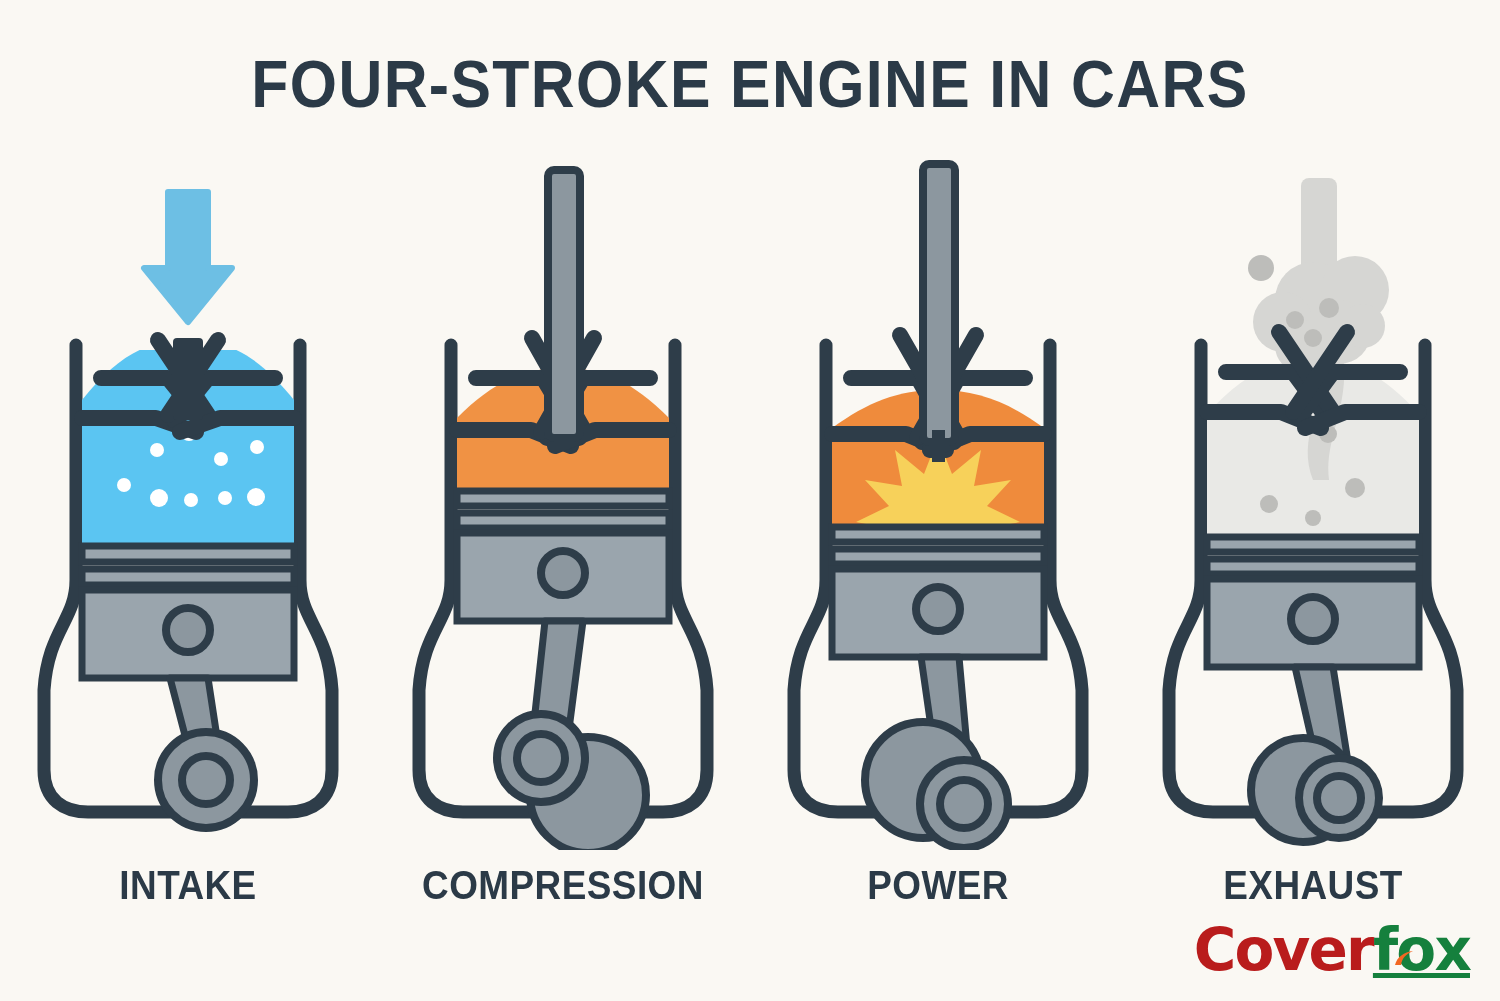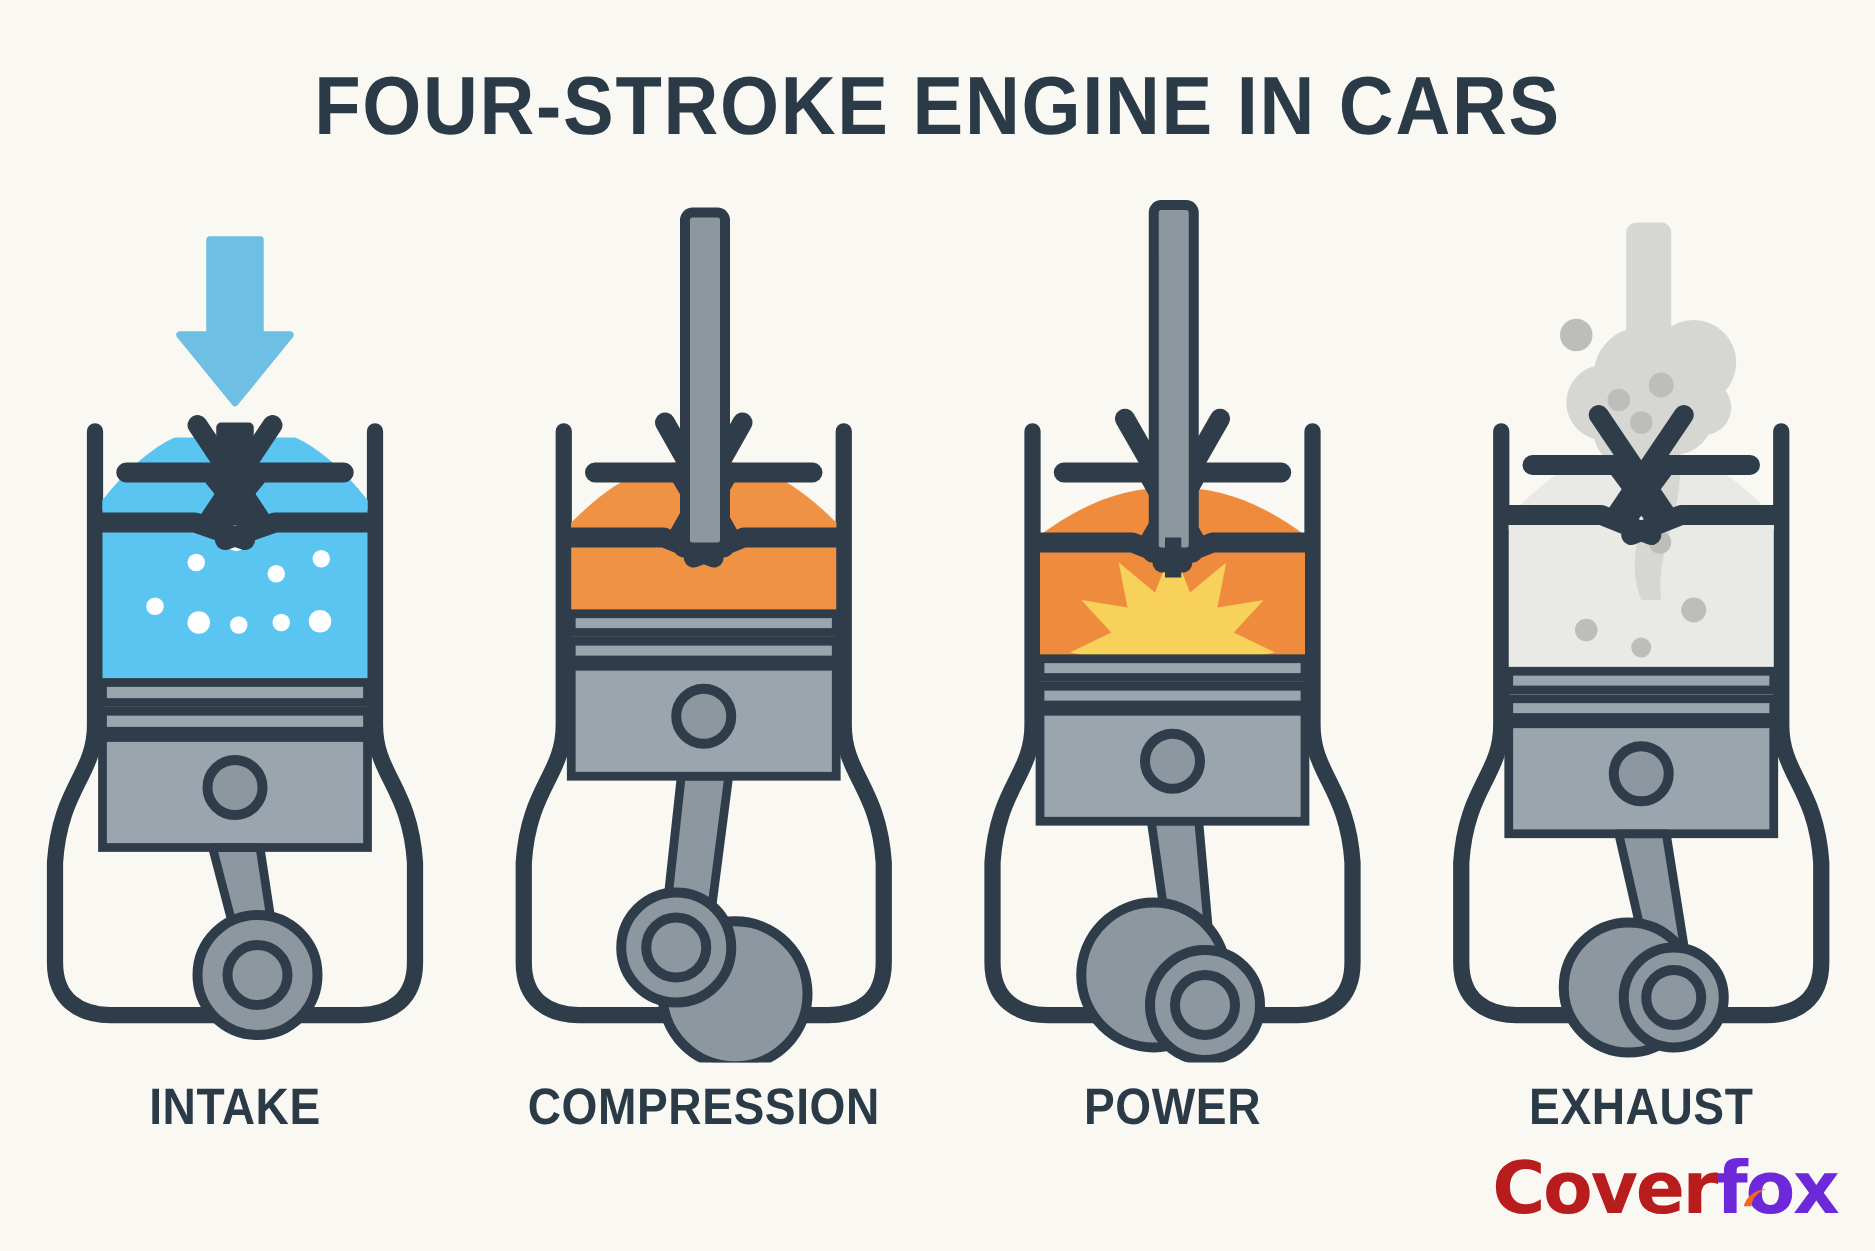--- a/index.html
+++ b/index.html
@@ -85,21 +85,21 @@
     align-items: center;
   }
   .logo-text {
     font-family: "DejaVu Sans", sans-serif;
     font-size: 58px;
     font-weight: bold;
     letter-spacing: -1.8px;
     line-height: 1;
   }
   .logo-cover { color: #b91c1c; }
-  .logo-fox { color: #6d28d9; }
+  .logo-fox { color: #15803d; text-decoration: underline; }
 </style>
 </head>
 <body>
 
 <div class="canvas">
 
   <div class="title">FOUR-STROKE ENGINE IN CARS</div>
 
   <div class="panels">
 

